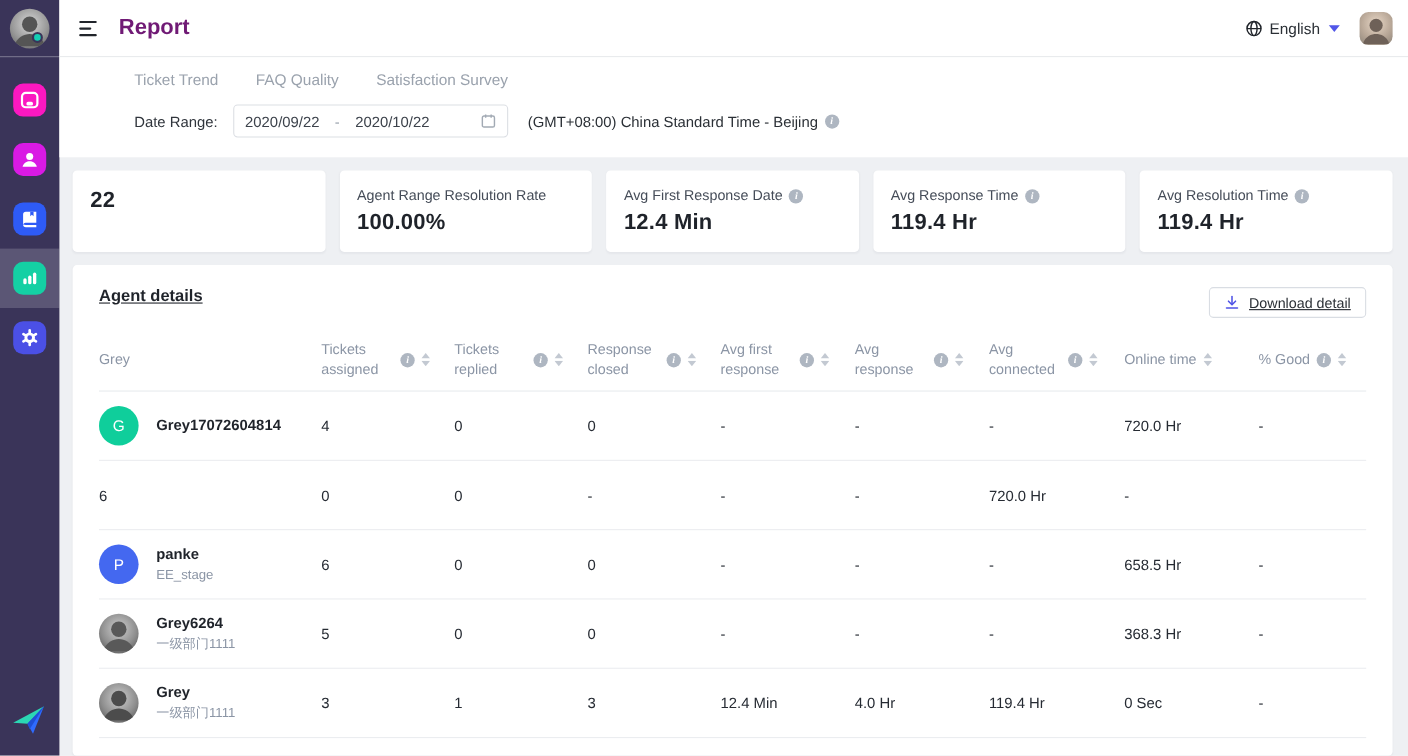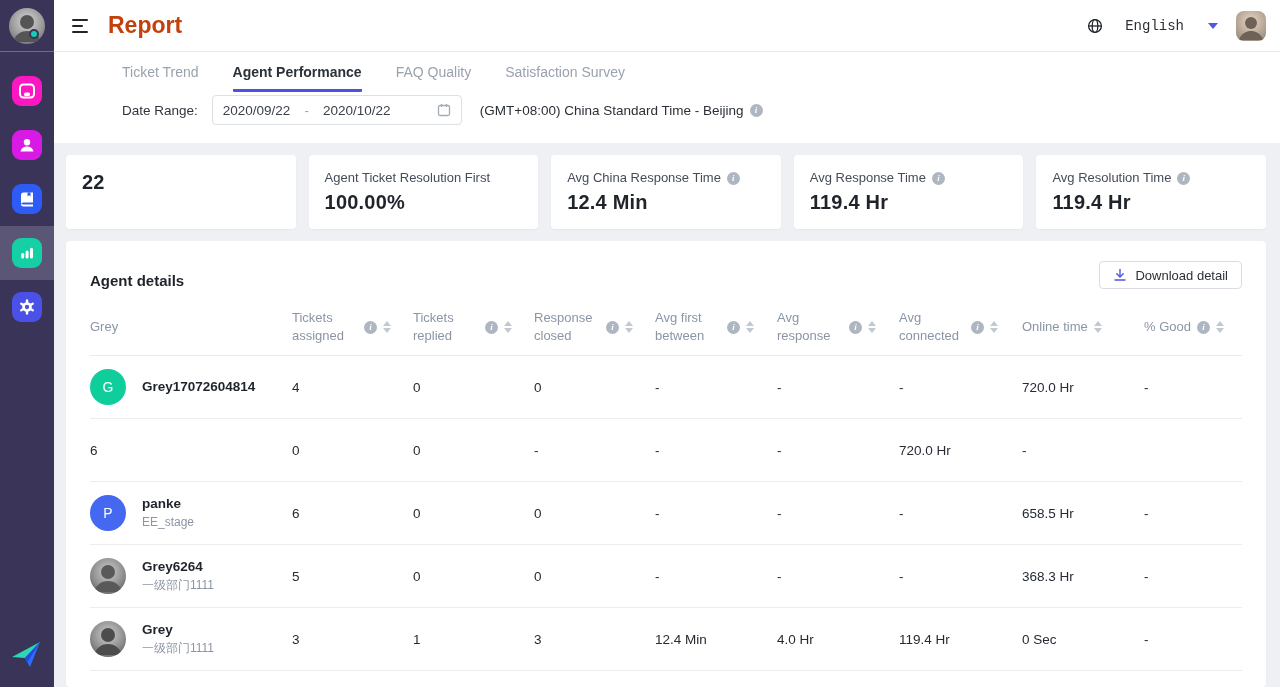--- a/index.html
+++ b/index.html
@@ -23,23 +23,23 @@
   .sidebar-spacer { flex:1; }
   .side-logo { height:64px; display:flex; align-items:center; justify-content:center; }
 
   
   .main-col { flex:1; display:flex; flex-direction:column; min-width:0; }
   .topbar { height:52px; background:#fff; border-bottom:1px solid #e7e9ec; display:flex; align-items:center;
             padding:0 14px 0 18px; flex-shrink:0; }
   .hamburger { width:22px; height:22px; display:flex; flex-direction:column; justify-content:center; gap:4px; cursor:pointer; }
   .hamburger i { display:block; height:2px; background:#21252b; border-radius:1px; }
   .hamburger i:nth-child(1){ width:16px; } .hamburger i:nth-child(2){ width:11px; } .hamburger i:nth-child(3){ width:16px; }
-  .page-title { font-size:23px; font-weight:700; color:#c2410c; margin-left:14px; }
+  .page-title { font-size:20px; font-weight:700; color:#701a75; margin-left:14px; }
   .topbar-right { margin-left:auto; display:flex; align-items:center; gap:10px; }
-  .lang { display:flex; align-items:center; gap:22px; cursor:pointer; font-size:14px; color:#2b3036;font-family:Liberation Mono, monospace; }
+  .lang { display:flex; align-items:center; gap:6px; cursor:pointer; font-size:14px; color:#2b3036; }
   .caret-down { width:0; height:0; border-left:5px solid transparent; border-right:5px solid transparent;
                 border-top:6px solid #5156e8; margin-left:2px; }
   .top-avatar { width:30px; height:30px; border-radius:8px; overflow:hidden; position:relative; margin-left:8px;
                 background:radial-gradient(circle at 50% 35%, #e8d7c6 0%, #b9a898 55%, #8c8378 100%); cursor:pointer; }
 
   
   .subheader { background:#fff; padding:12px 14px 18px 14px; flex-shrink:0; }
   .tabs { display:flex; gap:34px; padding-left:54px; }
   .tab { font-size:14px; color:#9aa2ad; padding-bottom:9px; border-bottom:3px solid transparent; cursor:pointer; }
   .tab.active { color:#2b3138; font-weight:700; border-bottom-color:#4f51e0; border-radius:1px; }
@@ -59,21 +59,21 @@
   .card { flex:1; background:#fff; border-radius:4px; height:74px; padding:14px 16px; overflow:hidden;
           box-shadow:0 1px 2px rgba(20,30,50,.04); }
   .card-title { font-size:13px; line-height:18px; color:#454c58; display:flex; align-items:center; gap:6px; }
   .card-title .txt { white-space:normal; }
   .card-value { font-size:20px; font-weight:700; color:#1f232a; margin-top:4px; letter-spacing:.2px; }
   .card.clipped .card-value { margin-top:2px; }
 
   
   .table-card { background:#fff; border-radius:4px; padding:20px 24px; flex:1; overflow:hidden;
                 box-shadow:0 1px 2px rgba(20,30,50,.04); }
-  .table-head-row { display:flex; align-items:flex-end; justify-content:space-between; }
+  .table-head-row { display:flex; align-items:flex-start; justify-content:space-between;text-decoration:underline; }
   .section-title { font-size:15px; font-weight:700; color:#1f232a; }
   .dl-btn { display:flex; align-items:center; gap:8px; border:1px solid #d9dde3; background:#fff; border-radius:4px;
             height:28px; padding:0 13px; font-size:13px; color:#2b3036; cursor:pointer; font-family:inherit; }
 
   .grid-row { display:grid; grid-template-columns:202px 121px 121px 121px 122px 122px 123px 122px 1fr; align-items:center; }
   .thead { margin-top:14px; padding:6px 0 10px 0; border-bottom:1px solid #e8ebee; }
   .th { display:flex; align-items:center; gap:6px; font-size:13px; line-height:18px; color:#8b95a5; }
   .th .lbl.wrap { max-width:66px; }
   .sorter { display:inline-flex; flex-direction:column; gap:2px; cursor:pointer; flex-shrink:0; }
   .tr { height:63px; border-bottom:1px solid #ebedf0; font-size:13.5px; color:#262b33; }
@@ -187,21 +187,20 @@
             <circle cx="15" cy="12" r="6" fill="#6e6158"></circle>
               <path d="M3 29c2-7 8-9 12-9s10 2 12 9z" fill="#6e6158"></path>
           </svg>
         </div>
       </div>
     </header>
 
     <div class="subheader">
       <div class="tabs">
         <span class="tab">Ticket Trend</span>
-        <span class="tab active">Agent Performance</span>
         <span class="tab">FAQ Quality</span>
         <span class="tab">Satisfaction Survey</span>
       </div>
       <div class="filter-row">
         <span class="filter-label">Date Range:</span>
         <div class="date-box">
           <span>2020/09/22</span>
           <span class="date-sep">-</span>
           <span>2020/10/22</span>
           <svg width="14" height="14" viewBox="0 0 14 14" style="margin-left:auto">
@@ -220,27 +219,27 @@
     </div>
 
     <div class="main">
 
       <div class="cards">
         <div class="card clipped">
           <div class="card-value">22</div>
         </div>
         <div class="card">
           <div class="card-title">
-              <span class="txt">Agent Ticket Resolution First</span>
+              <span class="txt">Agent Range Resolution Rate</span>
             </div>
           <div class="card-value">100.00%</div>
         </div>
         <div class="card">
           <div class="card-title">
-              <span class="txt">Avg China Response Time</span>
+              <span class="txt">Avg First Response Date</span>
               <span class="info-dot">i</span>
             </div>
           <div class="card-value">12.4 Min</div>
         </div>
         <div class="card">
           <div class="card-title">
               <span class="txt">Avg Response Time</span>
               <span class="info-dot">i</span>
             </div>
           <div class="card-value">119.4 Hr</div>
@@ -304,21 +303,21 @@
             <span class="sorter">
                 <svg width="8" height="5" viewBox="0 0 8 5">
                   <polygon points="4,0 8,5 0,5" fill="#c3c9d2"></polygon>
                 </svg>
                 <svg width="8" height="5" viewBox="0 0 8 5">
                   <polygon points="0,0 8,0 4,5" fill="#c3c9d2"></polygon>
                 </svg>
               </span>
           </div>
           <div class="th">
-            <span class="lbl wrap">Avg first between</span>
+            <span class="lbl wrap">Avg first response</span>
             <span class="info-dot">i</span>
             <span class="sorter">
                 <svg width="8" height="5" viewBox="0 0 8 5">
                   <polygon points="4,0 8,5 0,5" fill="#c3c9d2"></polygon>
                 </svg>
                 <svg width="8" height="5" viewBox="0 0 8 5">
                   <polygon points="0,0 8,0 4,5" fill="#c3c9d2"></polygon>
                 </svg>
               </span>
           </div>

